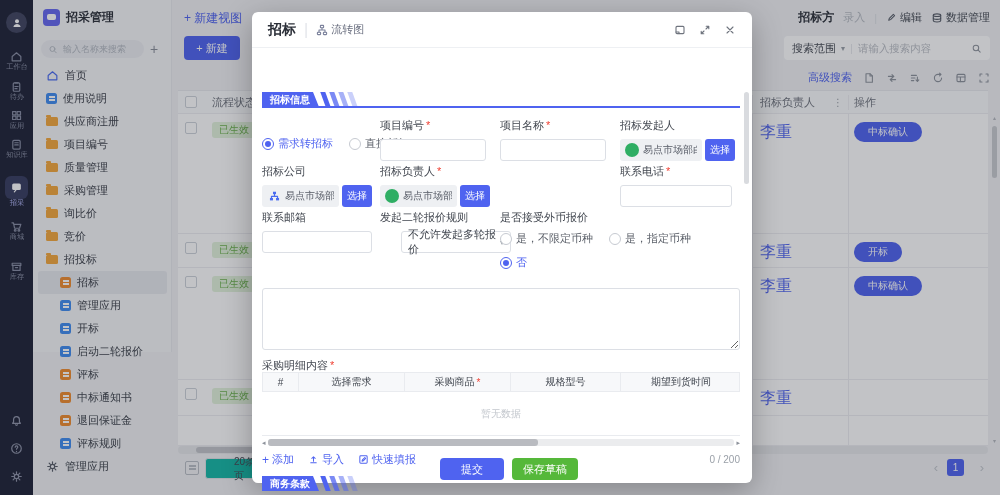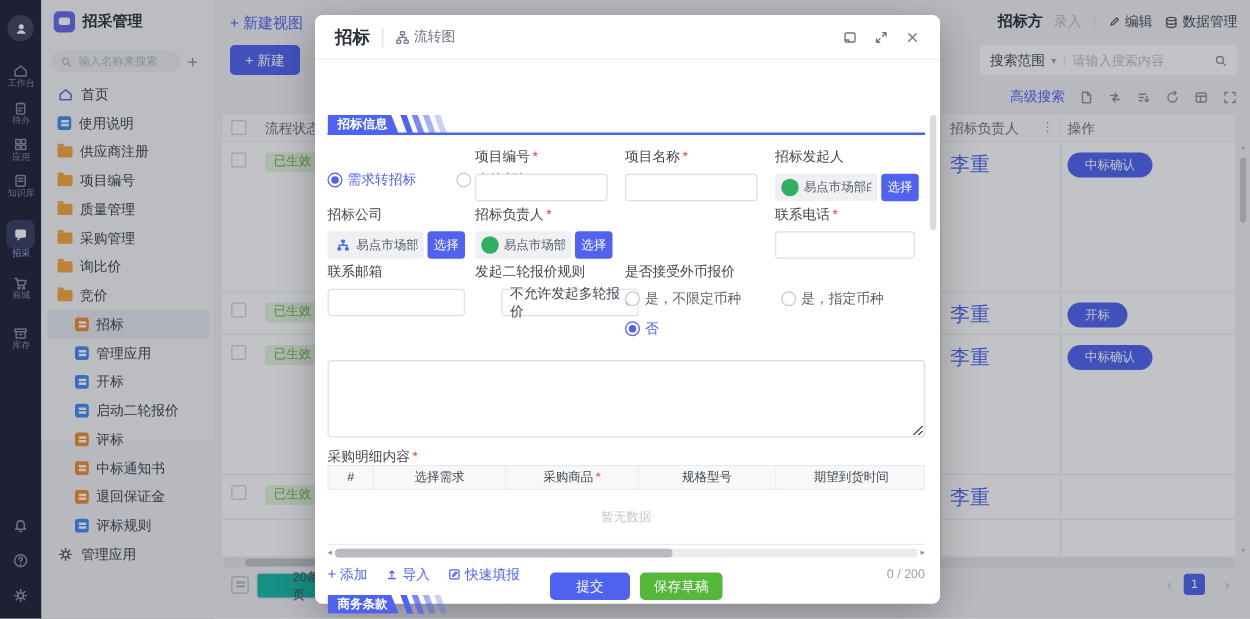--- a/index.html
+++ b/index.html
@@ -93,21 +93,21 @@
   .m-head .vsep { color:#e3e5ea; }
   .flowlink { display:flex; align-items:center; gap:3px; font-size:11px; color:#6b7080; cursor:pointer; }
   .m-hicons { margin-left:auto; display:flex; align-items:center; gap:13px; color:#6f747e; }
   .m-hicons > span { cursor:pointer; }
   .m-body { position:relative; height:435px; }
   .ribbon { position:absolute; display:flex; align-items:flex-start; }
   .rb-band { background:var(--accent); color:#fff; font-size:10px; font-weight:bold; line-height:13px; padding:1px 9px 1px 8px; clip-path:polygon(0 0,calc(100% - 6px) 0,100% 100%,0 100%); white-space:nowrap; }
   .rb-s { width:5px; height:15px; background:var(--accent); transform:skewX(20deg); margin-left:4px; }
   .rb-s.s2{opacity:.75}.rb-s.s3{opacity:.5}.rb-s.s4{opacity:.3}
   .rb-line { position:absolute; left:10px; top:58px; width:478px; height:2px; background:var(--accent); }
-  .radio-row { position:absolute; display:flex; align-items:flex-start; gap:32px; }
+  .radio-row { position:absolute; display:flex; align-items:flex-start; gap:16px; }
   .ropt { display:flex; align-items:center; gap:4px; cursor:pointer; }
   .radio { width:12px; height:12px; border-radius:50%; border:1px solid #c6cad1; background:#fff; flex:0 0 12px; }
   .radio.on { border-color:var(--accent); }
   .radio.on::after { content:""; display:block; width:6px; height:6px; margin:2px; border-radius:50%; background:var(--accent); }
   .rlab { font-size:11px; color:#5a5f68; white-space:nowrap; }
   .ropt.on .rlab { color:var(--accent); }
   .fld { position:absolute; }
   .flabel { font-size:11px; color:#41464f; margin-bottom:6px; white-space:nowrap; }
   .req { color:#f04134; margin-left:2px; }
   .finput { width:100%; height:22px; border:1px solid #dcdfe5; border-radius:3px; font-size:11px; color:#2b2f38; padding:0 6px; font-family:inherit; outline:none; }
@@ -295,20 +295,24 @@
           <span>采购管理</span>
         </div>
         <div class="sb-item">
           <span class="ic-folder"></span>
           <span>询比价</span>
         </div>
         <div class="sb-item">
           <span class="ic-folder"></span>
           <span>竞价</span>
         </div>
+        <div class="sb-item">
+          <span class="ic-folder"></span>
+          <span>招投标</span>
+        </div>
         <div class="sb-item ind sel">
           <span class="ic-doc orange"></span>
           <span>招标</span>
         </div>
         <div class="sb-item ind">
           <span class="ic-doc blue"></span>
           <span>管理应用</span>
         </div>
         <div class="sb-item ind">
           <span class="ic-doc blue"></span>

